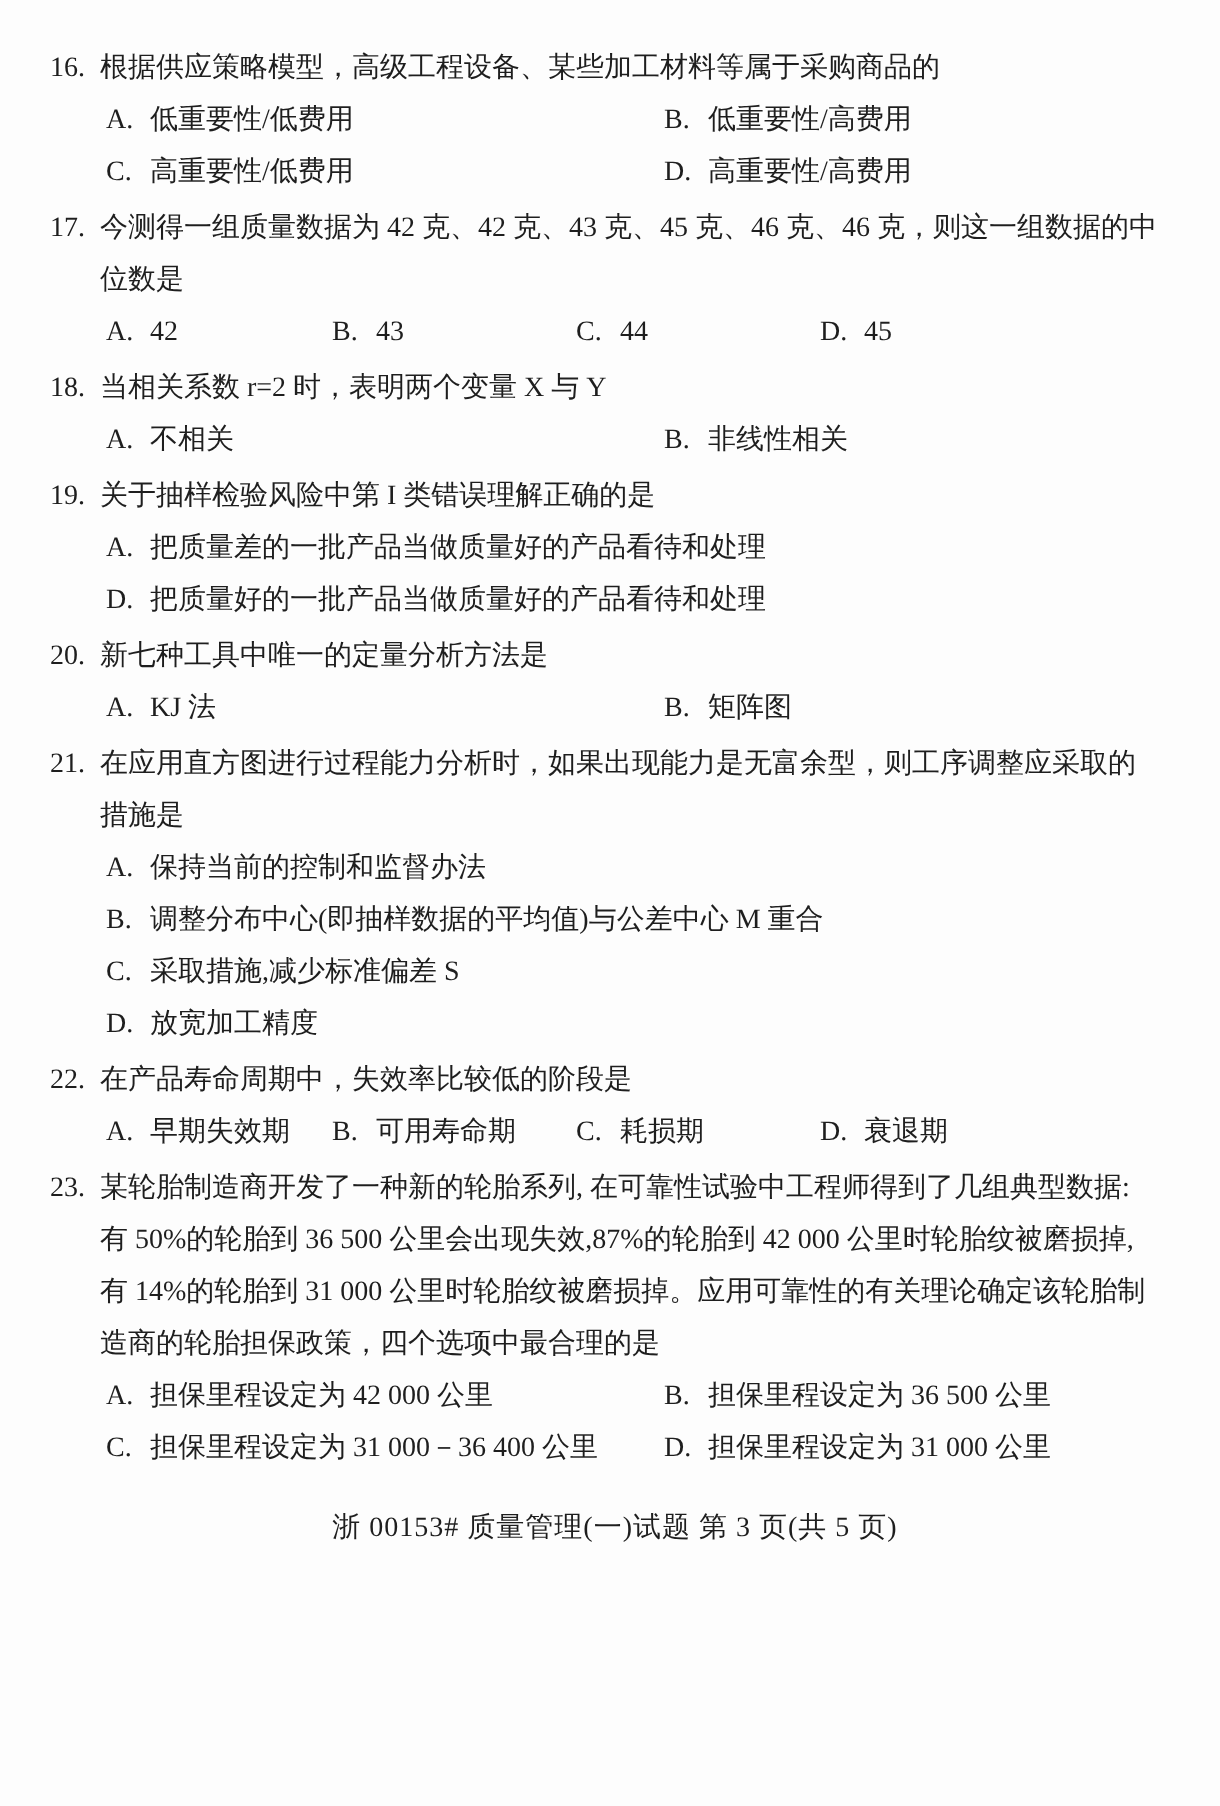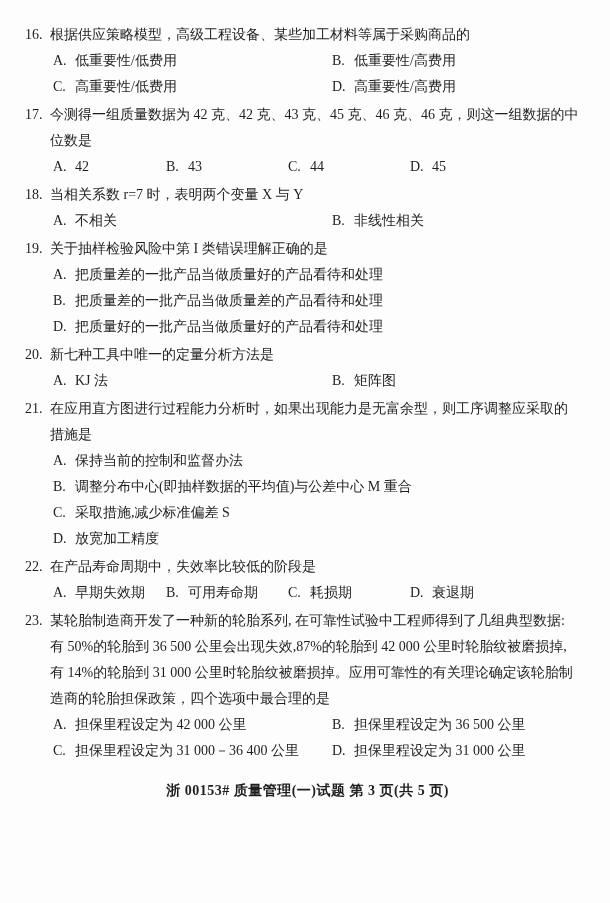--- a/index.html
+++ b/index.html
@@ -46,21 +46,20 @@
   .opt-label {
     display: inline-block;
     min-width: 22px;
   }
   .footer {
     margin-top: 14px;
     text-align: center;
     height: 26px;
     line-height: 26px;
     letter-spacing: 0.5px;
-    font-weight: bold;
   }
 </style>
 </head>
 <body>
 
 <div class="paper">
 
   <div class="q">
     <div class="line stem-first">
       <span class="q-num">16.</span>
@@ -101,44 +100,41 @@
         </span><span class="opt c3">
           <span class="opt-label">D.</span><span>45</span>
         </span>
       </div>
     </div>
   </div>
 
   <div class="q">
     <div class="line stem-first">
       <span class="q-num">18.</span>
-      <span class="stem-text">当相关系数 r=7 时，表明两个变量 X 与 Y</span>
+      <span class="stem-text">当相关系数 r=2 时，表明两个变量 X 与 Y</span>
     </div>
     <div class="opts">
       <div class="line grid2">
         <span class="opt">
           <span class="opt-label">A.</span><span>不相关</span>
         </span><span class="opt">
           <span class="opt-label">B.</span><span>非线性相关</span>
         </span>
       </div>
     </div>
   </div>
 
   <div class="q">
     <div class="line stem-first">
       <span class="q-num">19.</span>
       <span class="stem-text">关于抽样检验风险中第 I 类错误理解正确的是</span>
     </div>
     <div class="opts">
       <div class="line">
         <span class="opt-label">A.</span><span>把质量差的一批产品当做质量好的产品看待和处理</span>
-      </div>
-      <div class="line">
-        <span class="opt-label">B.</span><span>把质量差的一批产品当做质量差的产品看待和处理</span>
       </div>
       <div class="line">
         <span class="opt-label">D.</span><span>把质量好的一批产品当做质量好的产品看待和处理</span>
       </div>
     </div>
   </div>
 
   <div class="q">
     <div class="line stem-first">
       <span class="q-num">20.</span>

